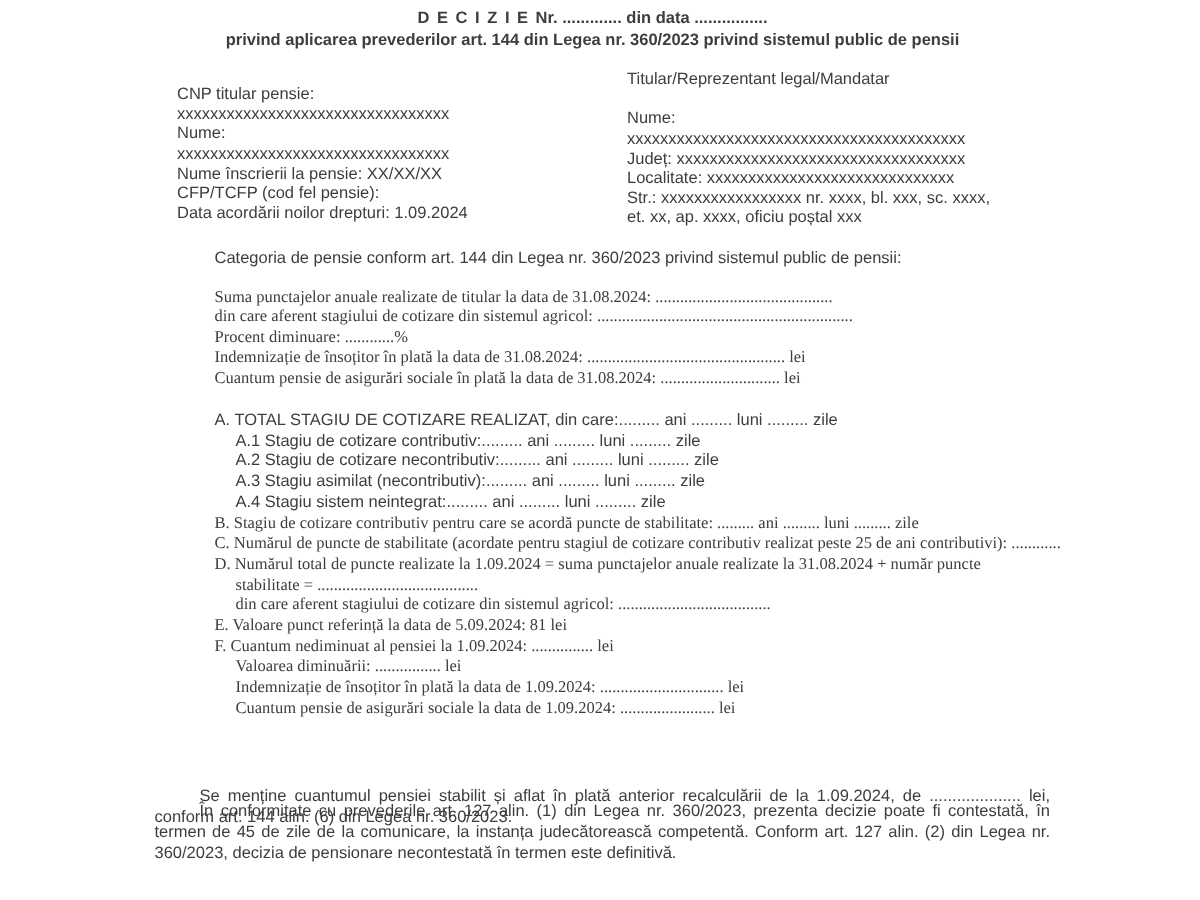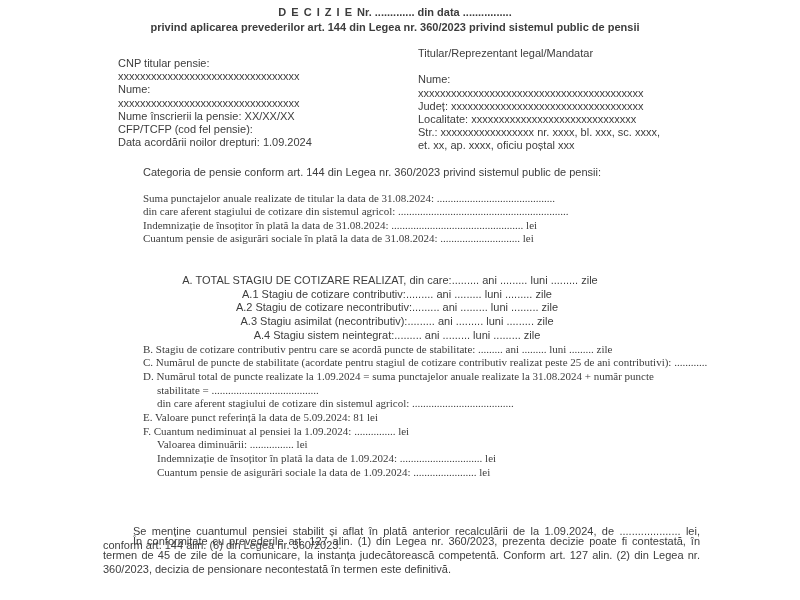--- a/index.html
+++ b/index.html
@@ -67,21 +67,21 @@
   }
   .stagii-block {
     position: absolute;
     top: 274px;
     left: 143px;
     width: 650px;
     line-height: 13.7px;
   }
   .stage-row {
     display: flex;
-    justify-content: center;
+    justify-content: flex-start;
     width: 494px;
   }
   .stage-row .stage-label {
     white-space: nowrap;
   }
   .stage-row .stage-units {
     white-space: nowrap;
     text-align: right;
   }
   .indent-1 {
@@ -133,20 +133,21 @@
     <div>Localitate: xxxxxxxxxxxxxxxxxxxxxxxxxxxxxx</div>
     <div>Str.: xxxxxxxxxxxxxxxxx nr. xxxx, bl. xxx, sc. xxxx,</div>
     <div>et. xx, ap. xxxx, oficiu poștal xxx</div>
   </div>
 
   <div class="category-line">Categoria de pensie conform art. 144 din Legea nr. 360/2023 privind sistemul public de pensii:</div>
 
   <div class="summary-block">
     <div class="plain-line">Suma punctajelor anuale realizate de titular la data de 31.08.2024: ...........................................</div>
     <div class="plain-line">din care aferent stagiului de cotizare din sistemul agricol: ..............................................................</div>
+    <div class="plain-line">Procent diminuare: ............%</div>
     <div class="plain-line">Indemnizație de însoțitor în plată la data de 31.08.2024: ................................................ lei</div>
     <div class="plain-line">Cuantum pensie de asigurări sociale în plată la data de 31.08.2024: ............................. lei</div>
   </div>
 
   <div class="stagii-block">
     <div class="stage-row">
       <span class="stage-label">A. TOTAL STAGIU DE COTIZARE REALIZAT, din care:</span>
       <span class="stage-units">......... ani ......... luni ......... zile</span>
     </div>
     <div class="stage-row">

